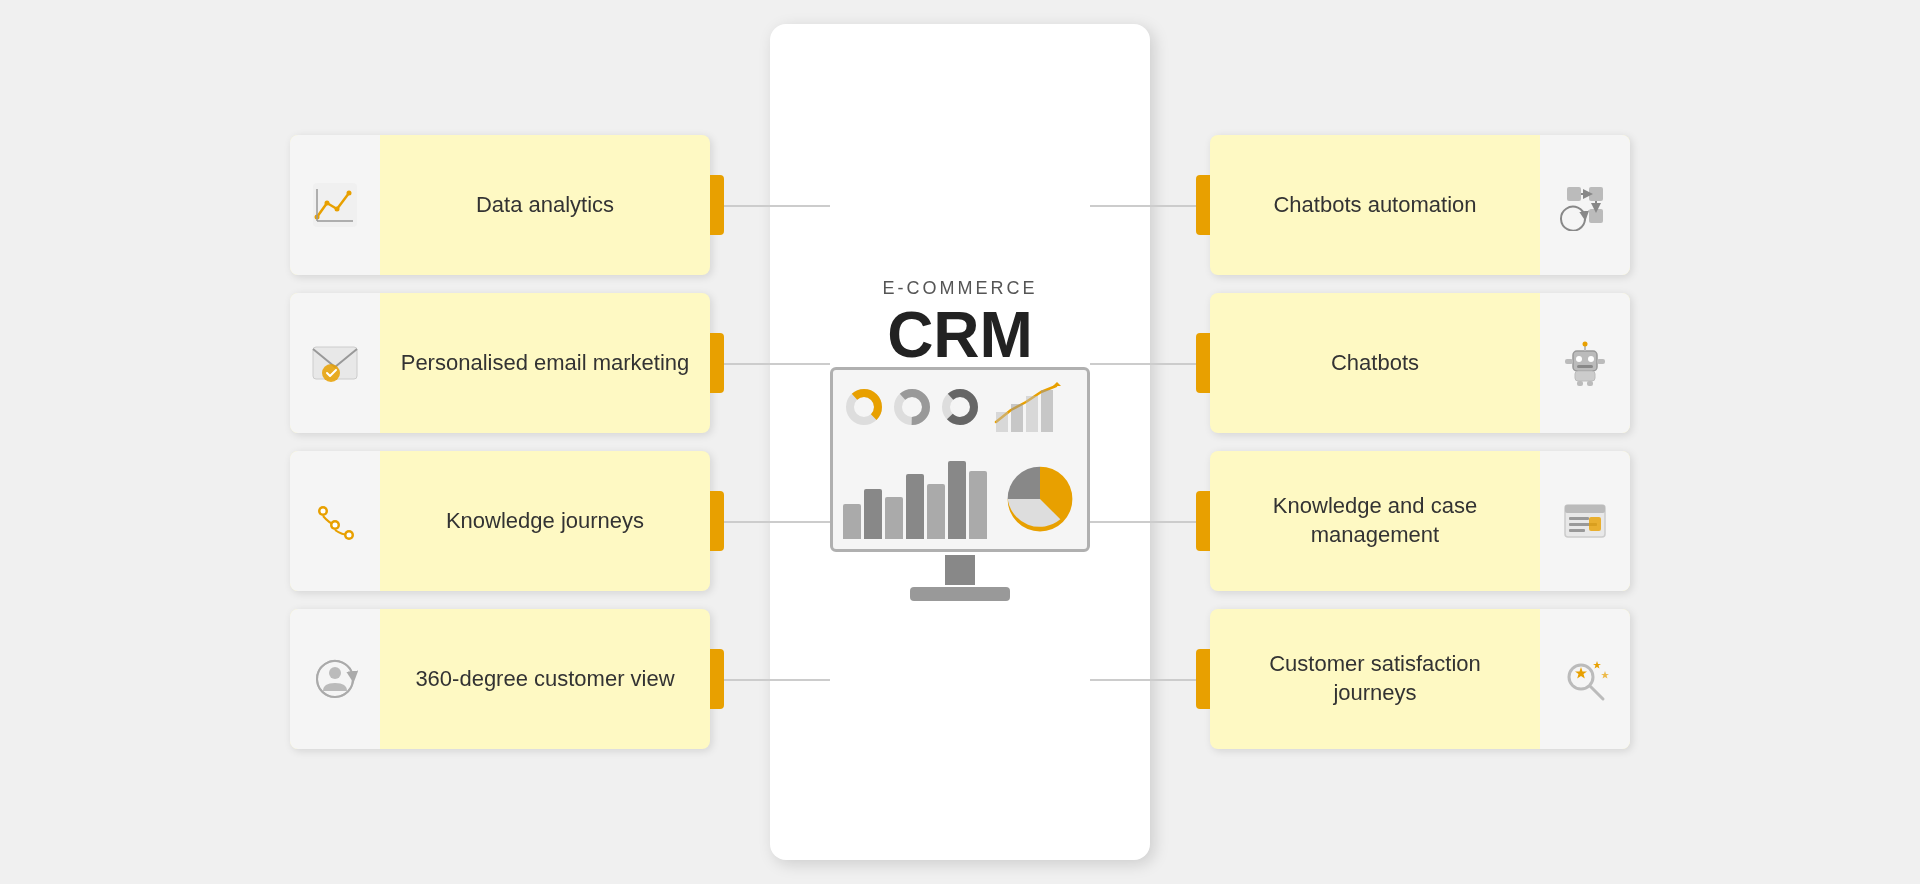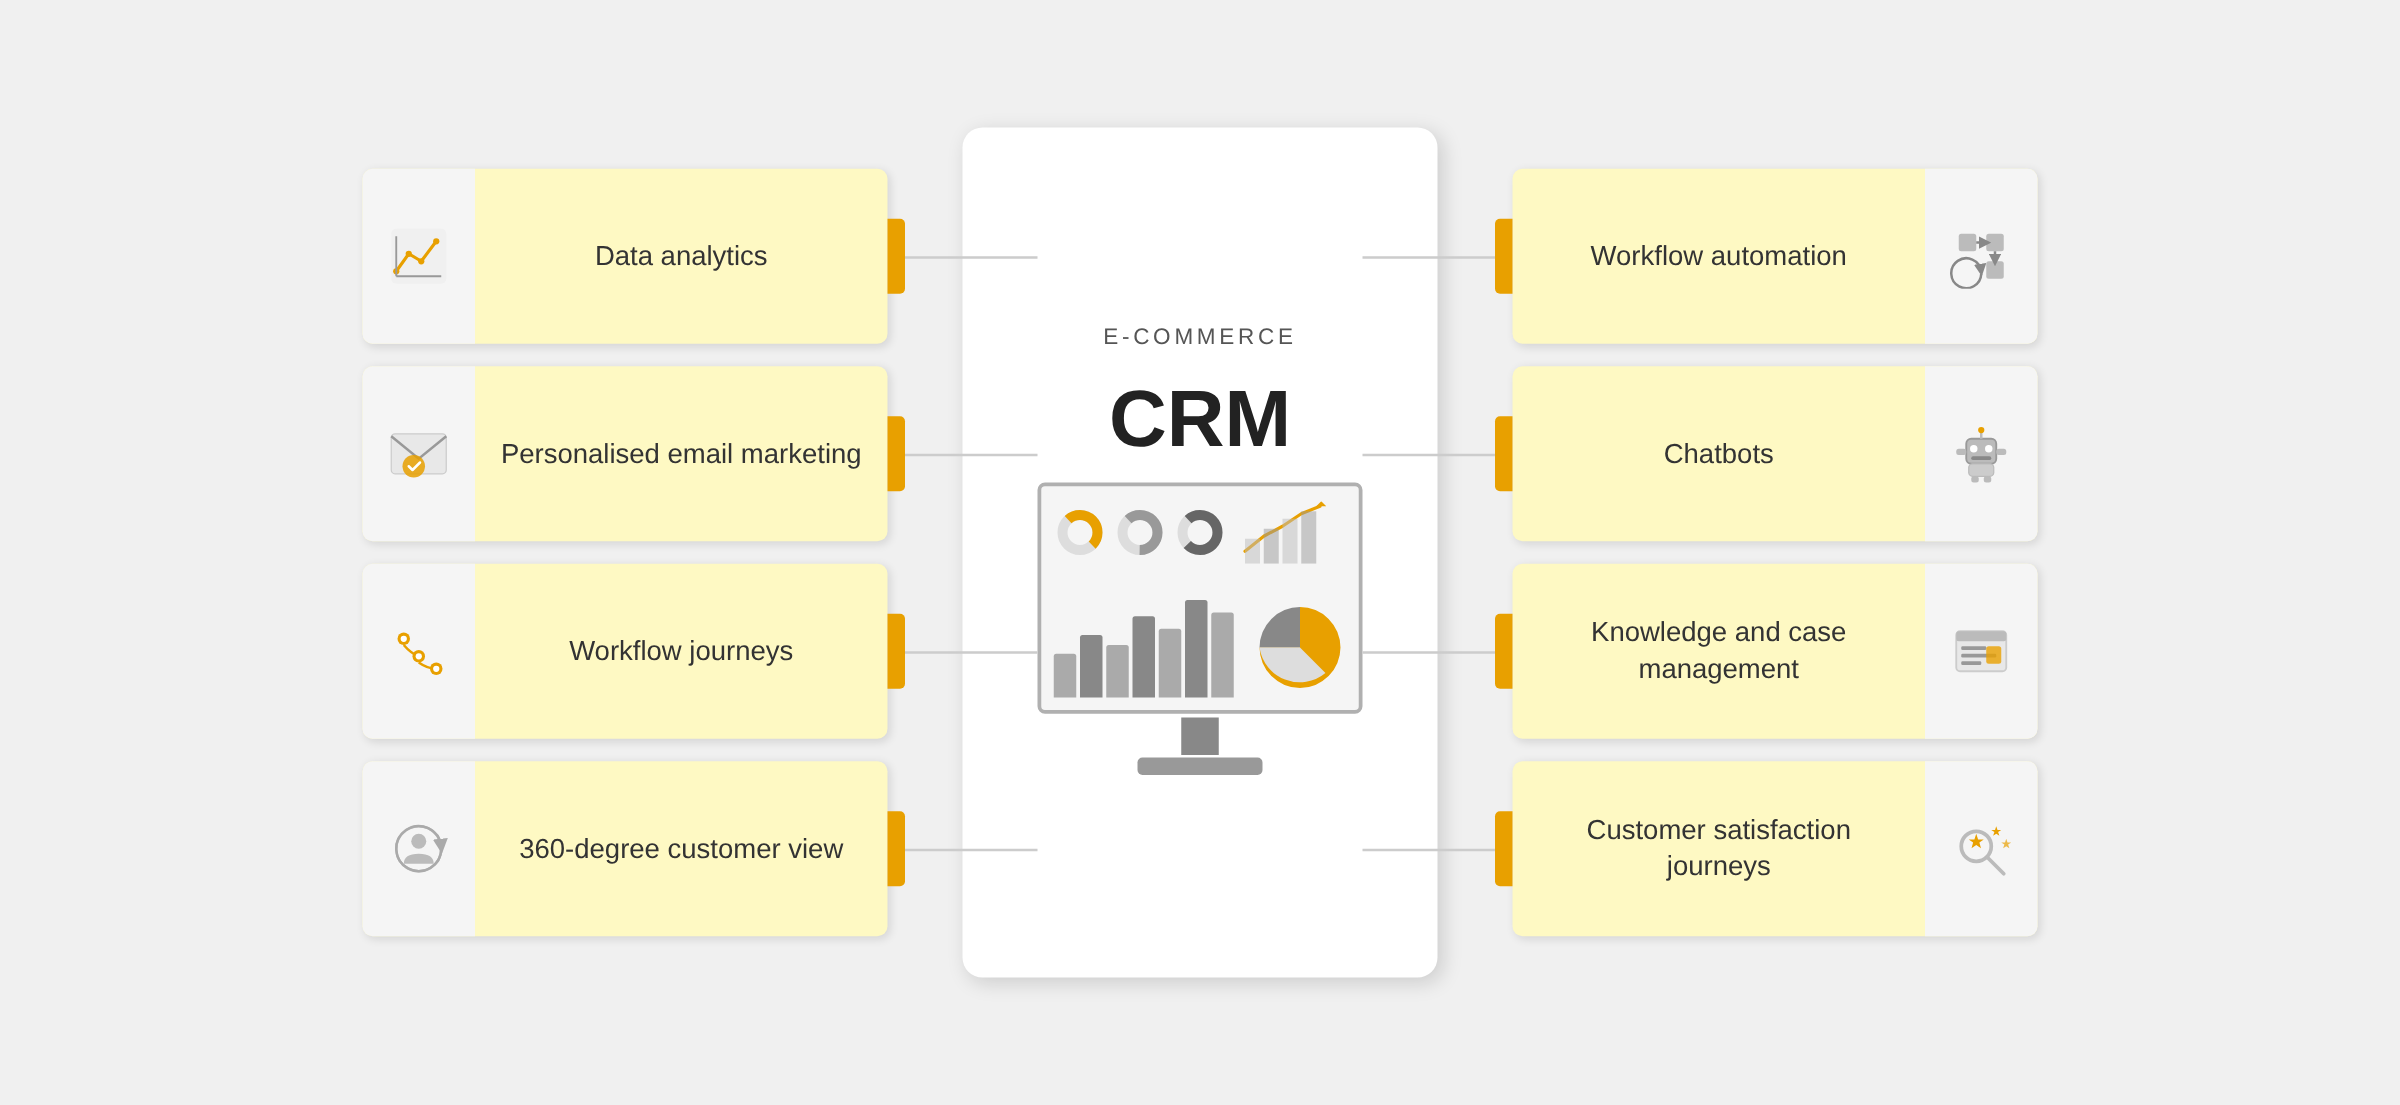--- a/index.html
+++ b/index.html
@@ -121,31 +121,30 @@
     }
 
     .right-column .feature-card .icon-box {
       border-radius: 0 8px 8px 0;
     }
 
     
     .center-panel {
       width: 380px;
       min-width: 380px;
-      height: 680px;
+      height: 836px;
       background: #fff;
       border-radius: 16px;
       box-shadow: 4px 4px 16px rgba(0,0,0,0.15);
       display: flex;
       flex-direction: column;
       align-items: center;
       justify-content: center;
       margin: 0 60px;
       padding: 20px;
-      gap: 19px;
     }
 
     .center-subtitle {
       font-size: 18px;
       color: #555;
       letter-spacing: 3px;
       text-transform: uppercase;
       margin-bottom: 4px;
     }
 
@@ -295,21 +294,21 @@
           <circle cx="14" cy="16" r="5" fill="#e8a000"></circle>
           <circle cx="26" cy="30" r="5" fill="#e8a000"></circle>
           <circle cx="40" cy="40" r="5" fill="#e8a000"></circle>
           <path d="M14 21 Q20 28 26 30" stroke="#e8a000" stroke-width="2" fill="none"></path>
           <path d="M26 35 Q33 40 40 40" stroke="#e8a000" stroke-width="2" fill="none"></path>
           <circle cx="14" cy="16" r="2.5" fill="white"></circle>
           <circle cx="26" cy="30" r="2.5" fill="white"></circle>
           <circle cx="40" cy="40" r="2.5" fill="white"></circle>
         </svg>
       </div>
-      <div class="card-label">Workflow journeys</div>
+      <div class="card-label">Knowledge journeys</div>
       <div class="connector-line"></div>
     </div>
 
     <div class="feature-card">
       <div class="icon-box">
         <svg class="icon-svg" viewBox="0 0 52 52" fill="none" xmlns="http://www.w3.org/2000/svg">
           <circle cx="26" cy="26" r="18" stroke="#bbb" stroke-width="2" fill="none"></circle>
           <path d="M44 26 A18 18 0 1 1 43.9 24" stroke="#aaa" stroke-width="2" fill="none" marker-end="url(#arr)"></path>
           <circle cx="26" cy="20" r="6" fill="#bbb"></circle>
           <path d="M14 38 Q14 30 26 30 Q38 30 38 38" fill="#bbb"></path>
@@ -409,21 +408,21 @@
             </marker>
           </defs>
           <path d="M26 40 A12 12 0 1 1 25.9 38" stroke="#888" stroke-width="2" fill="none" marker-end="url(#arw2)"></path>
           <defs>
             <marker id="arw2" markerWidth="5" markerHeight="5" refX="3" refY="2.5" orient="auto">
               <path d="M0,0 L5,2.5 L0,5 Z" fill="#888"></path>
             </marker>
           </defs>
         </svg>
       </div>
-      <div class="card-label">Workflow automation</div>
+      <div class="card-label">Chatbots automation</div>
       <div class="connector-line"></div>
     </div>
 
     <div class="feature-card">
       <div class="icon-box">
         <svg class="icon-svg" viewBox="0 0 52 52" fill="none" xmlns="http://www.w3.org/2000/svg">
 
           <rect x="14" y="14" width="24" height="20" rx="4" fill="#bbb" stroke="#999" stroke-width="1.5"></rect>
           <circle cx="20" cy="22" r="3" fill="#fff"></circle>
           <circle cx="32" cy="22" r="3" fill="#fff"></circle>

